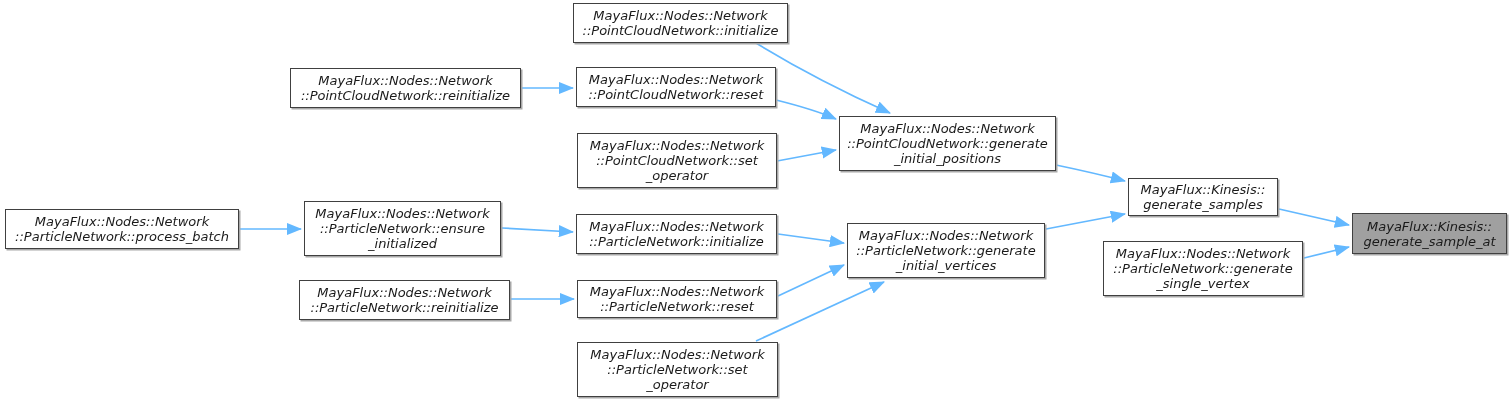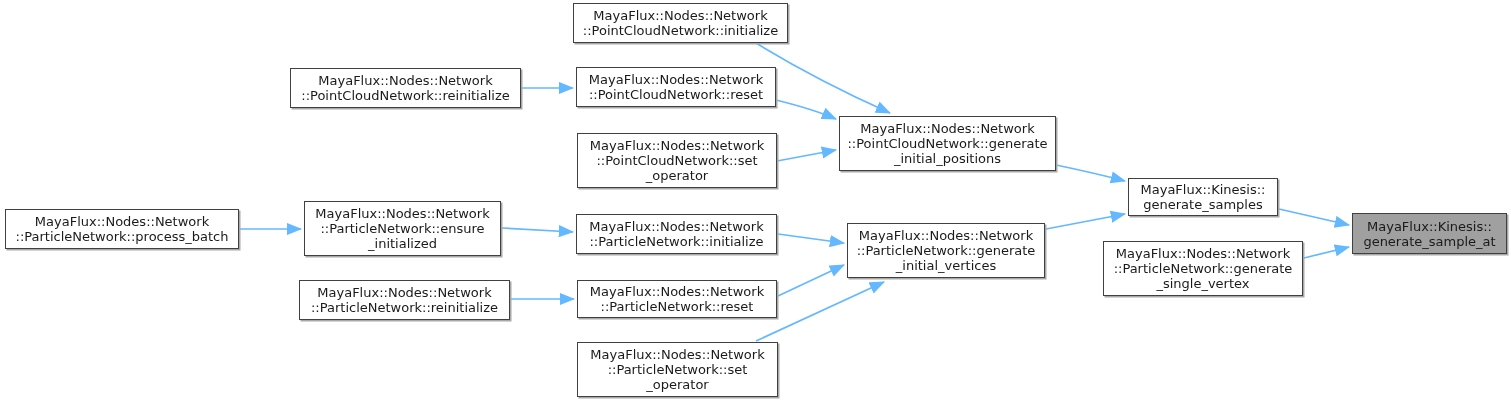--- a/index.html
+++ b/index.html
@@ -2,20 +2,21 @@
 <html><head>
 <meta charset="utf-8">
 <style>
   html,body { margin:0; padding:0; background:#ffffff; }
   .canvas {
     position:relative;
     width:1511px; height:402px;
     background:#ffffff;
     font-family:"DejaVu Sans", sans-serif;
     overflow:hidden;
+    font-style:italic;
   }
   .edges { position:absolute; left:0; top:0; width:1511px; height:402px; }
   .node {
     position:absolute;
     box-sizing:border-box;
     display:flex; align-items:center; justify-content:center;
     text-align:center;
     white-space:pre-line;
     font-size:13px; line-height:15px;
     color:#1a1a1a;

